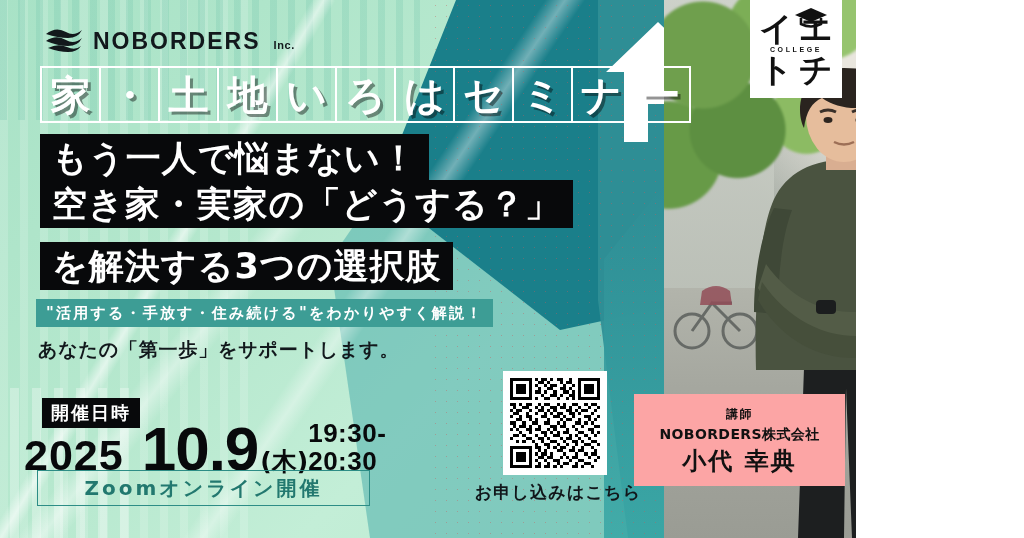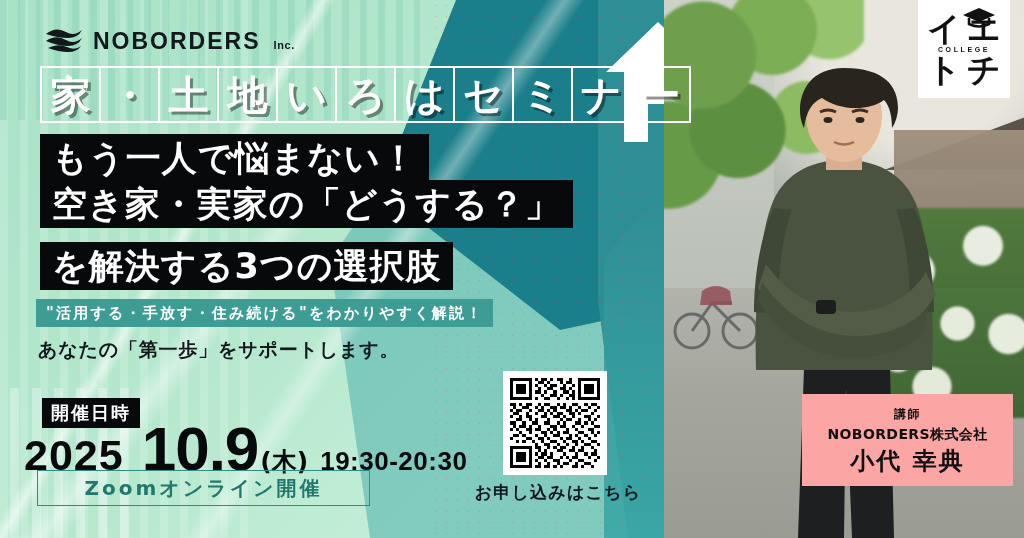--- a/index.html
+++ b/index.html
@@ -1,21 +1,21 @@
 <!DOCTYPE html>
 <html><head>
 <meta charset="utf-8">
 <style>
   html,body{margin:0;padding:0;background:#fff;}
   *{box-sizing:border-box;}
   body{font-family:"Liberation Sans","DejaVu Sans",sans-serif;}
 
   #poster{
     position:relative;
-    width:1024px;height:538px;
+    width:856px;height:538px;
     overflow:hidden;
     background:#b4e6cc;
   }
 
   
   .bg-base{
     position:absolute;inset:0;
     background:
       linear-gradient(135deg,#a8e2c6 0%, #b6e8ce 38%, #c3eed7 60%, #b7e7cd 100%);
   }
@@ -217,21 +217,21 @@
   
   .date-badge{
     position:absolute;left:42px;top:398px;background:#08090b;color:#fff;
     font-size:18px;font-weight:bold;letter-spacing:2px;padding:3px 9px;
     font-family:"DejaVu Sans",sans-serif;
   }
   .date-row{position:absolute;left:24px;top:420px;display:flex;align-items:flex-end;color:#08090b;}
   .d-year{font-size:43px;font-weight:bold;letter-spacing:1px;line-height:1;font-family:"Liberation Sans",sans-serif;}
   .d-main{font-size:62px;font-weight:bold;line-height:.92;margin-left:18px;letter-spacing:-1px;font-family:"Liberation Sans",sans-serif;}
   .d-dow{font-size:25px;font-weight:bold;line-height:1;margin-left:2px;position:relative;top:-3px;font-family:"DejaVu Sans",sans-serif;}
-  .d-times{display:flex;margin-left:12px;line-height:1.05;position:relative;top:-2px;}
+  .d-times{display:flex;flex-direction:column;margin-left:0;line-height:1.05;position:relative;top:-2px;}
   .d-t1{font-size:26px;font-weight:bold;font-family:"Liberation Sans",sans-serif;letter-spacing:.5px;}
   .d-t2{font-size:26px;font-weight:bold;font-family:"Liberation Sans",sans-serif;letter-spacing:.5px;}
   .zoom-box{
     position:absolute;left:37px;top:470px;width:333px;height:36px;
     border:1.6px solid #2d8d86;display:flex;align-items:center;justify-content:center;
     color:#22786f;font-size:20px;font-weight:bold;letter-spacing:3px;
     font-family:"DejaVu Sans",sans-serif;
   }
 
   

